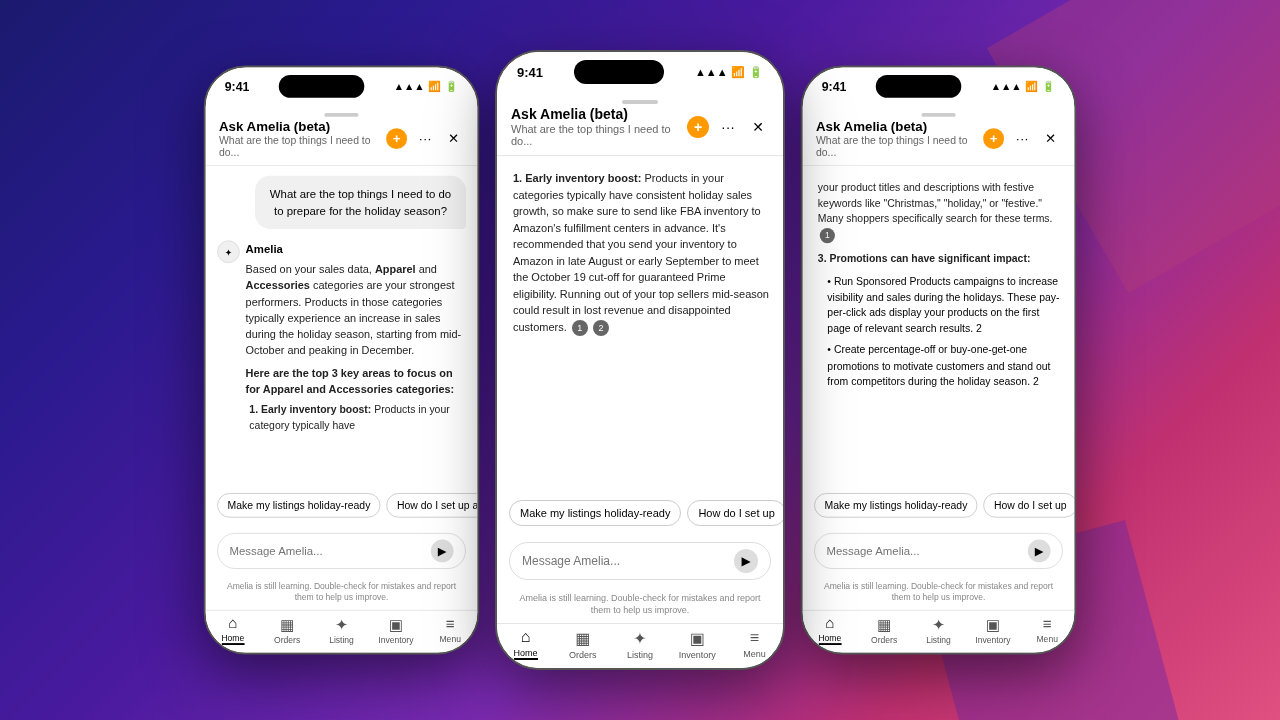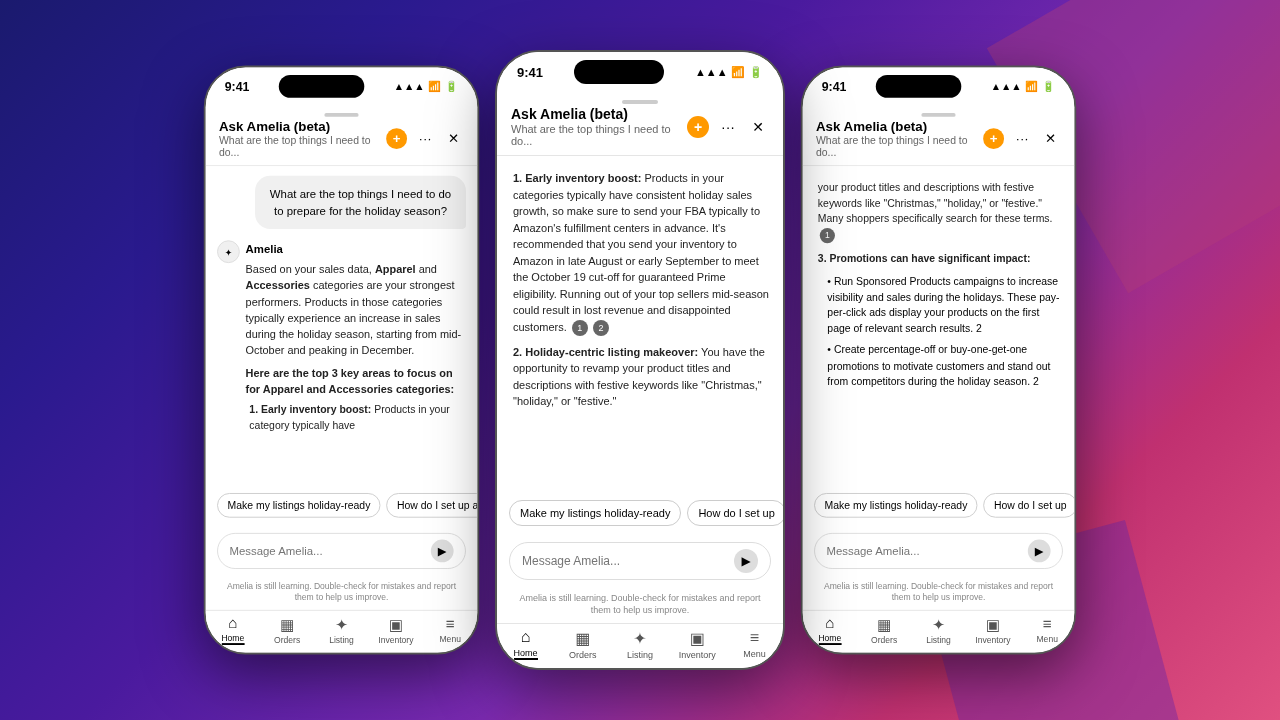--- a/index.html
+++ b/index.html
@@ -443,32 +443,26 @@
           </div>
         </div>
       </div>
 
       <div class="chat-content">
         <div class="num-list">
 
           <div class="num-list-item">
             <span class="item-num">1. </span><strong>Early inventory boost:</strong>
             <span> Products in your categories typically have consistent holiday sales growth, so make sure to </span>
-            <span class="link">send your FBA typically</span>
+            <span class="link">send like FBA inventory</span>
             <span> to Amazon's fulfillment centers in advance. It's recommended that you send your inventory to Amazon in late August or early September to meet the October 19 cut-off for guaranteed Prime eligibility. Running out of your top sellers mid-season could result in lost revenue and disappointed customers. </span>
             <span class="badge">1</span>
             <span class="badge">2</span>
           </div>
 
-          <div class="num-list-item">
-            <span class="item-num">2. </span><strong>Holiday-centric listing makeover:</strong>
-            <span> You have the opportunity to </span>
-            <span class="link">revamp your product titles</span>
-            <span> and descriptions with festive keywords like "Christmas," "holiday," or "festive."</span>
-          </div>
         </div>
       </div>
 
       <div class="quick-replies">
         <button class="quick-reply-btn">Make my listings holiday-ready</button>
         <button class="quick-reply-btn">How do I set up</button>
       </div>
 
       <div class="message-input-area">
         <div class="message-input-row">

